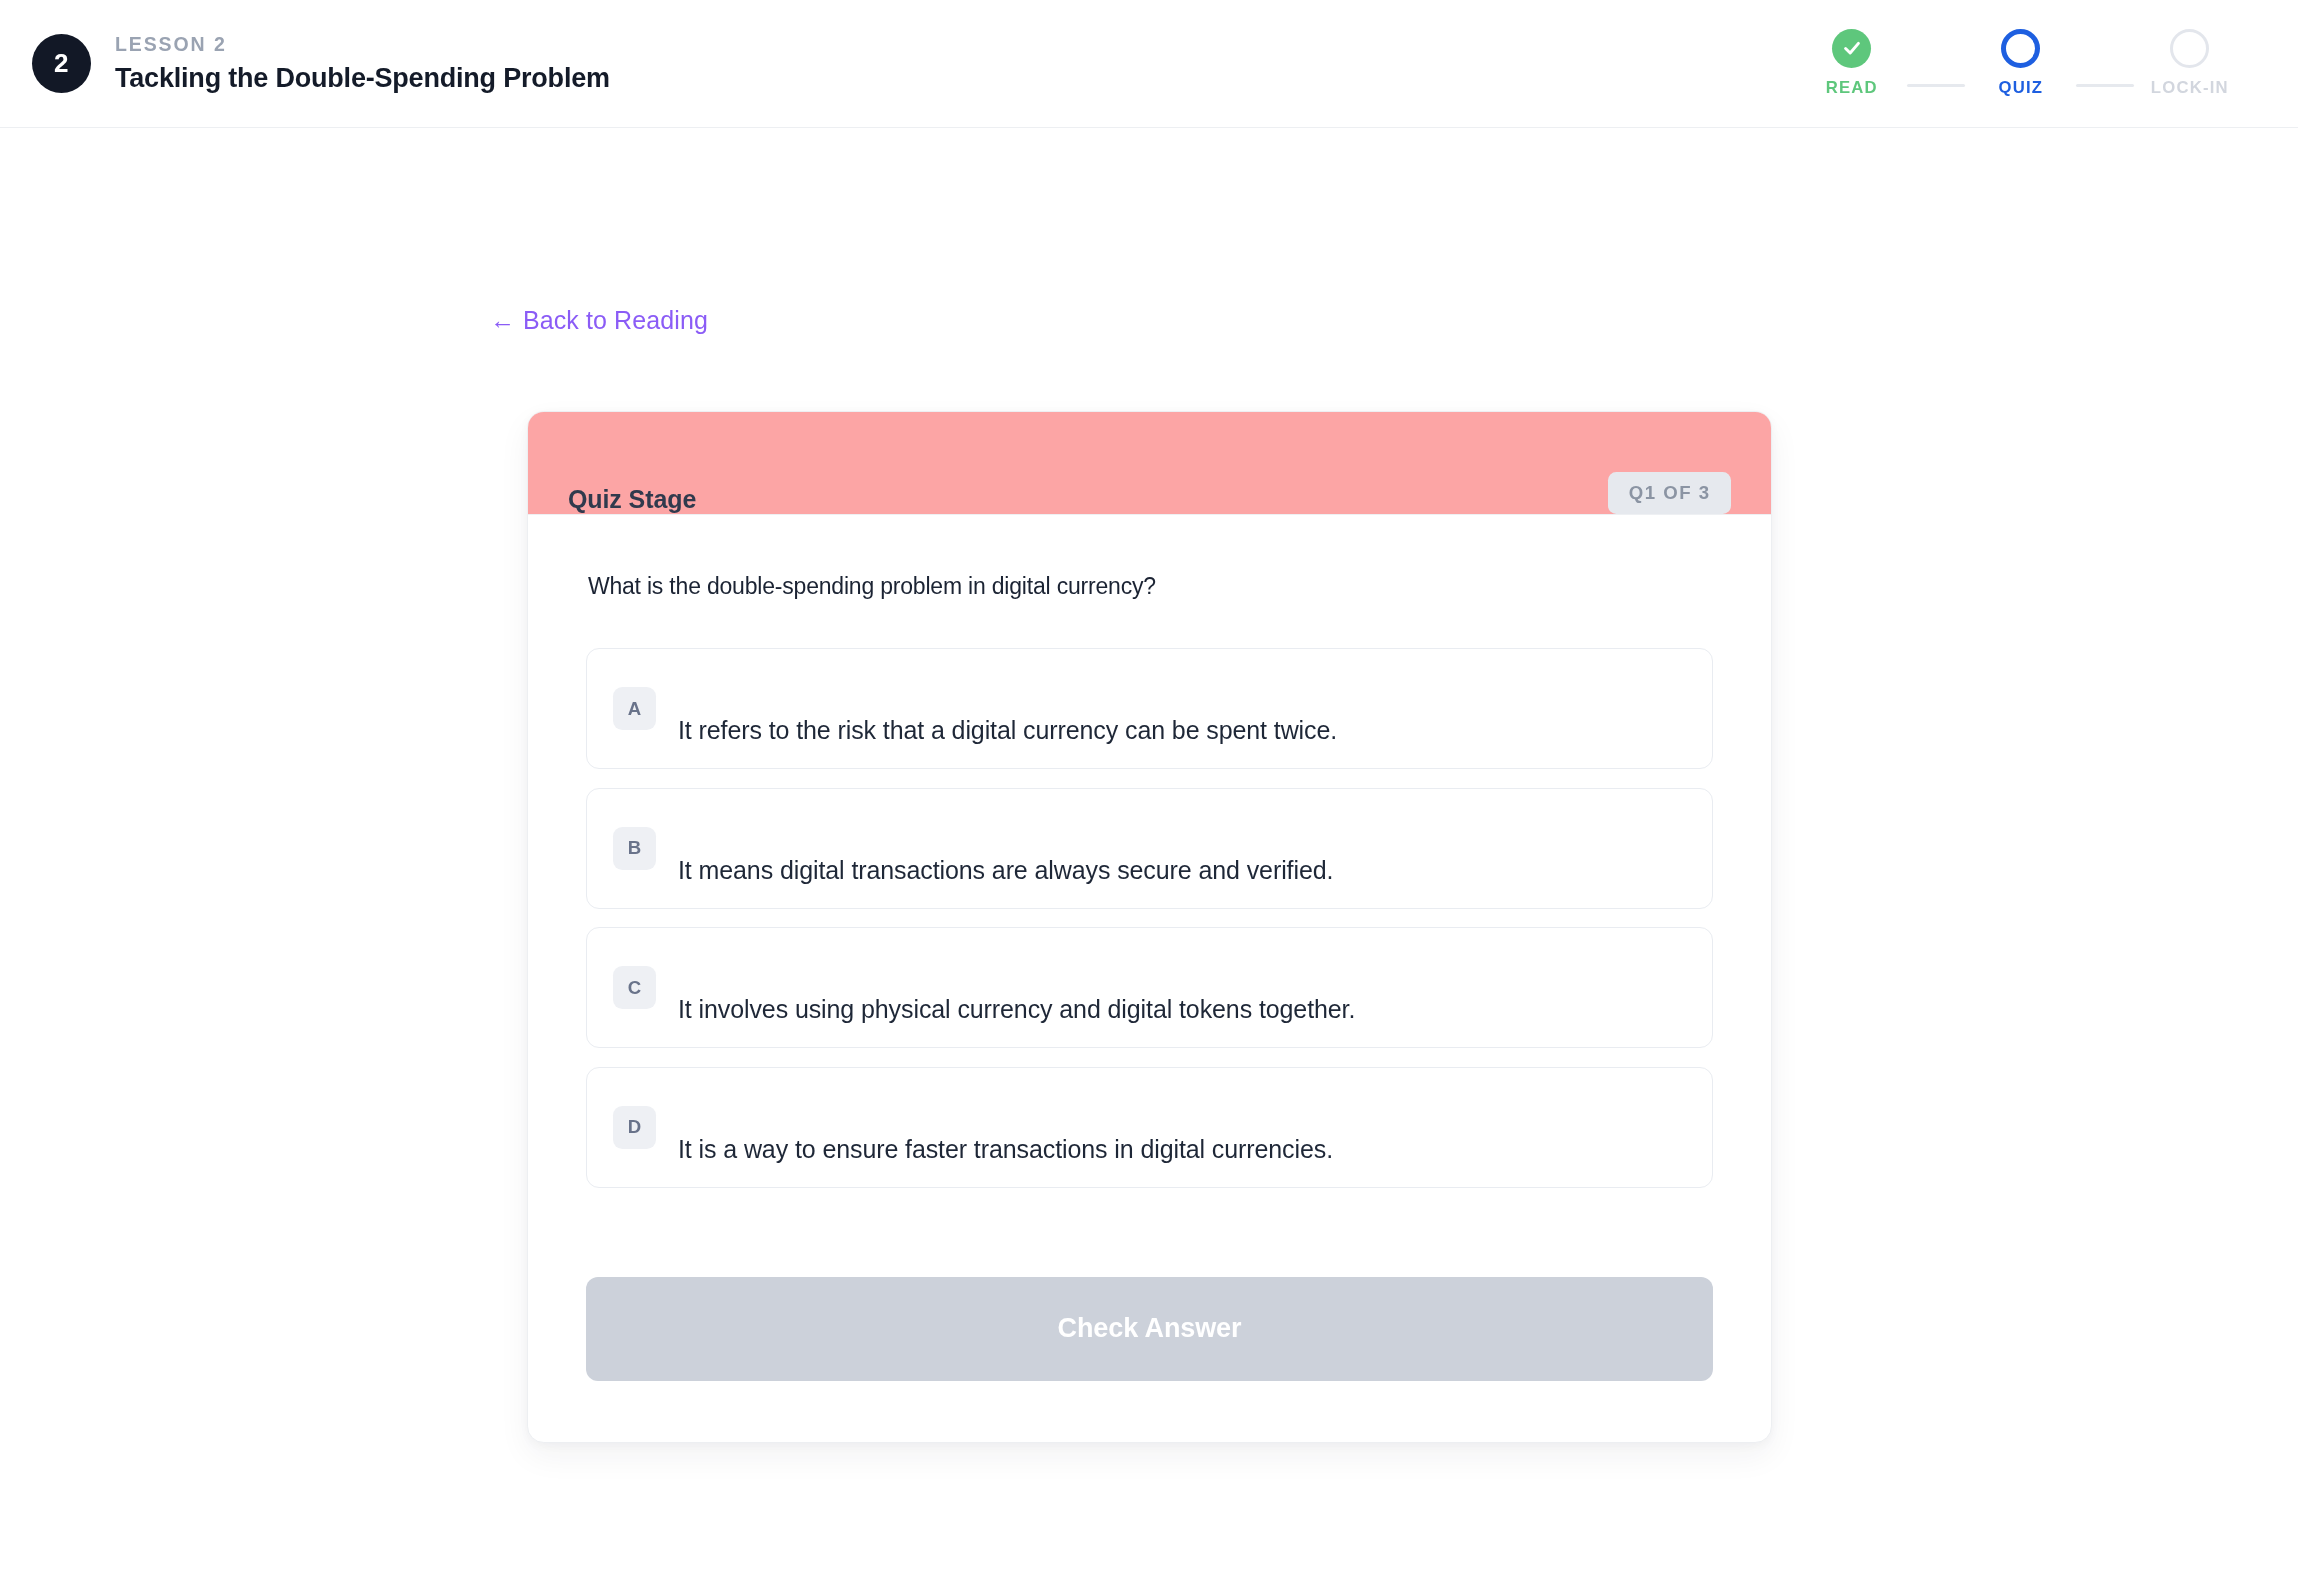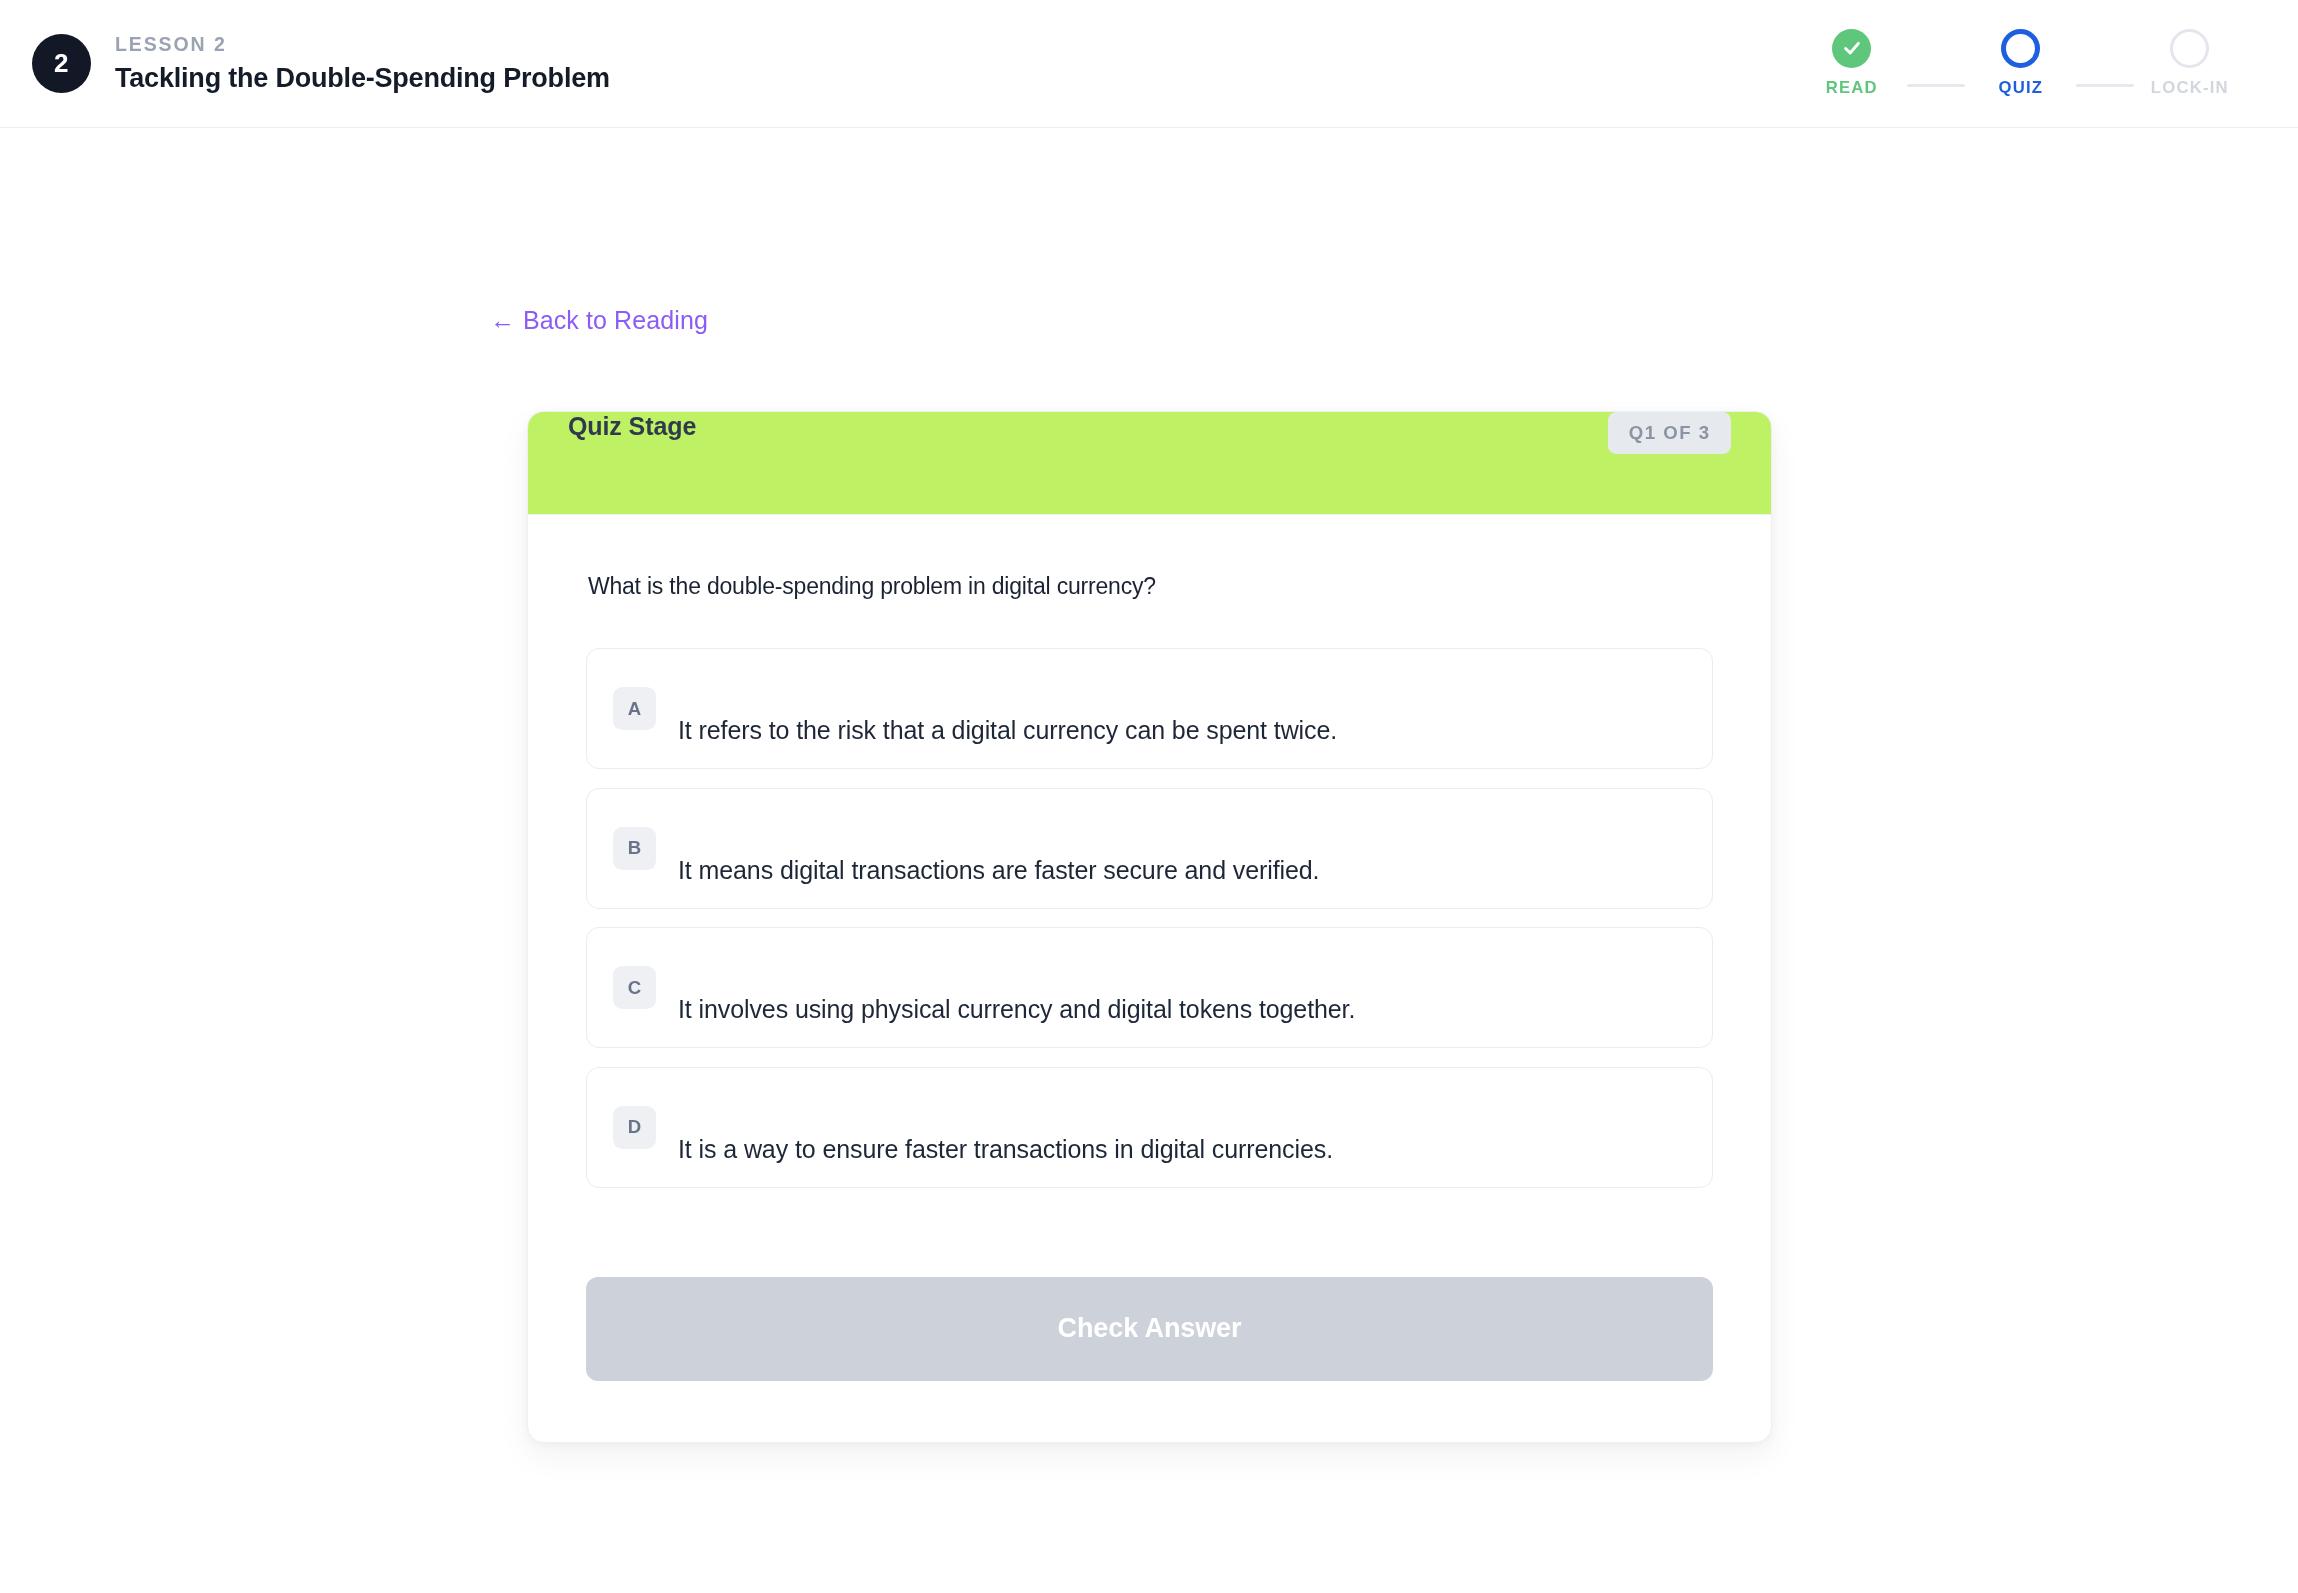--- a/index.html
+++ b/index.html
@@ -137,24 +137,24 @@
     width: 1245px;
     background: #ffffff;
     border: 0.9px solid #edeff2;
     border-radius: 16.7px;
     box-shadow: 0 13px 32px rgba(30, 40, 60, 0.055), 0 2.8px 9.3px rgba(30,40,60,0.035);
     overflow: hidden;
   }
 
   .card-header {
     height: 103px;
-    background: #bef264;
+    background: #fca5a5;
     border-bottom: 0.9px solid #eef0f3;
     display: flex;
-    align-items: flex-start;
+    align-items: flex-end;
     justify-content: space-between;
     padding: 0 40px;
   }
 
   .card-header-title {
     font-size: 25px;
     font-weight: bold;
     color: #303a4d;
     letter-spacing: -0.1px;
   }
@@ -293,21 +293,21 @@
 
       <div class="options">
 
         <div class="option">
           <div class="option-letter">A</div>
           <div class="option-text">It refers to the risk that a digital currency can be spent twice.</div>
         </div>
 
         <div class="option">
           <div class="option-letter">B</div>
-          <div class="option-text">It means digital transactions are faster secure and verified.</div>
+          <div class="option-text">It means digital transactions are always secure and verified.</div>
         </div>
 
         <div class="option">
           <div class="option-letter">C</div>
           <div class="option-text">It involves using physical currency and digital tokens together.</div>
         </div>
 
         <div class="option">
           <div class="option-letter">D</div>
           <div class="option-text">It is a way to ensure faster transactions in digital currencies.</div>

